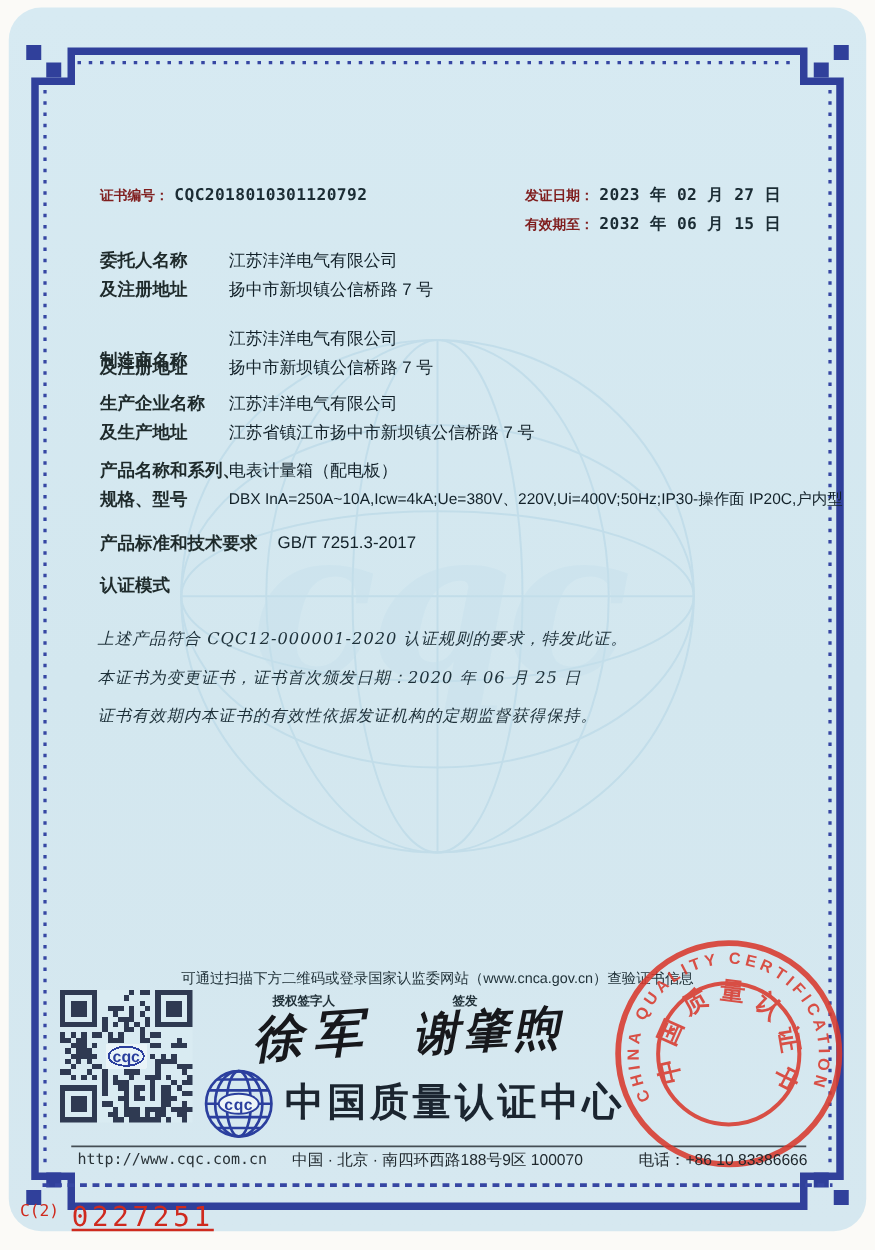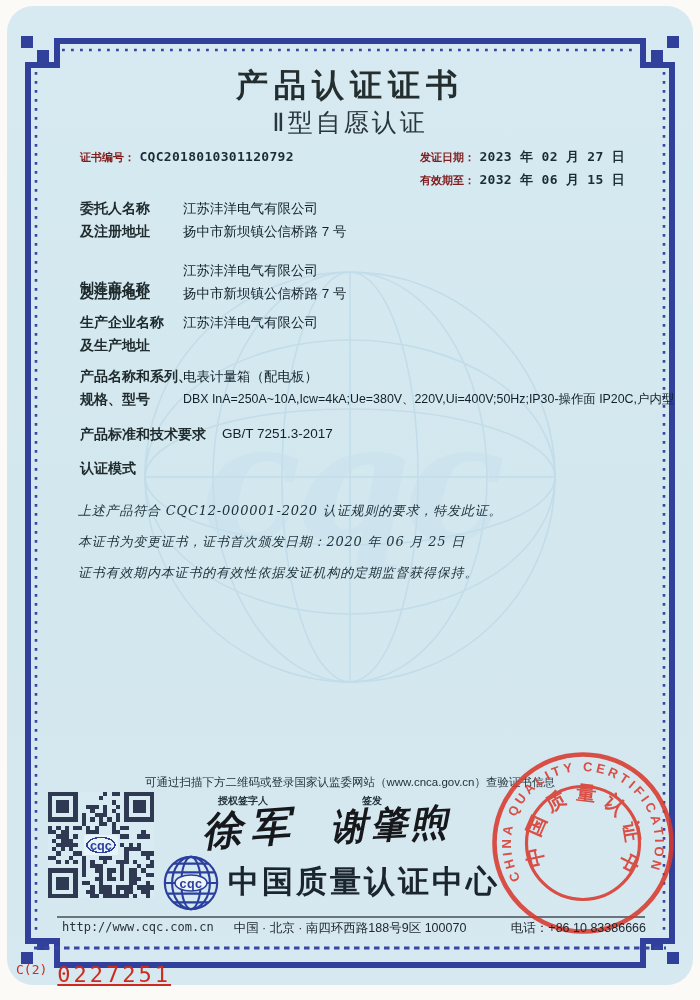--- a/index.html
+++ b/index.html
@@ -78,22 +78,20 @@
     </g>
     <g fill="none" stroke="#3646a3">
       <path d="M62 50 H638" stroke-width="2.6" stroke-dasharray="2.8 6.2"></path>
       <path d="M36 72 V930" stroke-width="2.6" stroke-dasharray="2.8 6.2"></path>
       <path d="M664 72 V930" stroke-width="2.6" stroke-dasharray="2.8 6.2"></path>
       <path d="M34 948 H666" stroke-width="3" stroke-dasharray="5.5 4.5"></path>
     </g>
     <line x1="57" y1="917" x2="645" y2="917" stroke="#454e54" stroke-width="1.4"></line>
   </svg>
 
-  <div class="abs title">产品认证证书</div>
-  <div class="abs subtitle">Ⅱ型自愿认证</div>
 
   <div class="abs" style="left:80px;top:147px;">
     <span class="kai">证书编号：</span>
     <span class="num">CQC2018010301120792</span>
   </div>
   <div class="abs" style="left:420px;top:147px;">
     <span class="kai">发证日期：</span>
     <span class="num">2023 年 02 月 27 日</span>
   </div>
   <div class="abs" style="left:420px;top:170px;">
@@ -107,20 +105,21 @@
   <div class="fvalue" style="top:223px;">扬中市新坝镇公信桥路 7 号</div>
 
   <div class="flabel" style="top:280px;">制造商名称</div>
   <div class="flabel" style="top:285px;">及注册地址</div>
   <div class="fvalue" style="top:262px;">江苏沣洋电气有限公司</div>
   <div class="fvalue" style="top:285px;">扬中市新坝镇公信桥路 7 号</div>
 
   <div class="flabel" style="top:314px;">生产企业名称</div>
   <div class="flabel" style="top:337px;">及生产地址</div>
   <div class="fvalue" style="top:314px;">江苏沣洋电气有限公司</div>
+  <div class="fvalue" style="top:337px;">江苏省镇江市扬中市新坝镇公信桥路 7 号</div>
 
   <div class="flabel" style="top:368px;">产品名称和系列、</div>
   <div class="flabel" style="top:391px;">规格、型号</div>
   <div class="fvalue" style="top:368px;">电表计量箱（配电板）</div>
   <div class="fvalue sm" style="top:391px;">DBX InA=250A~10A,Icw=4kA;Ue=380V、220V,Ui=400V;50Hz;IP30-操作面 IP20C,户内型</div>
 
   <div class="flabel" style="top:426px;">产品标准和技术要求</div>
   <div class="fvalue" style="top:426px;left:222px;">GB/T 7251.3-2017</div>
 
   <div class="flabel" style="top:460px;">认证模式</div>

